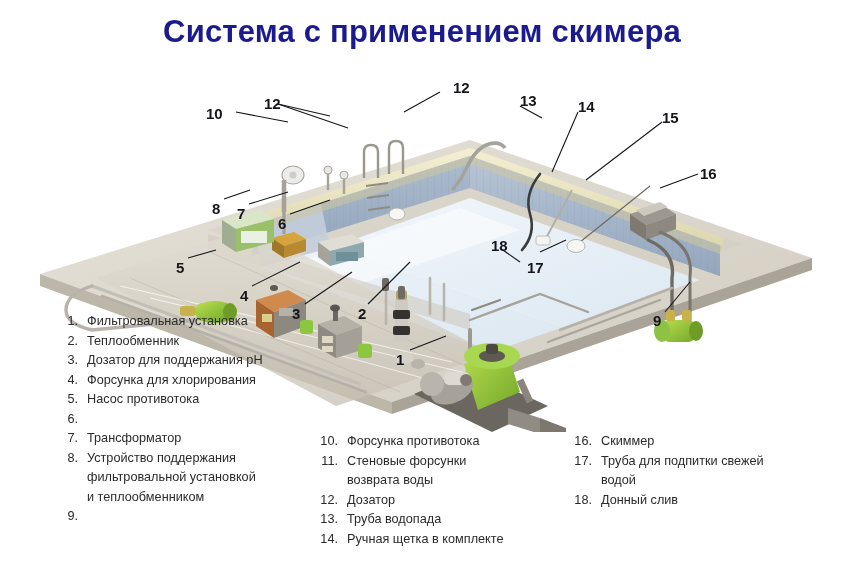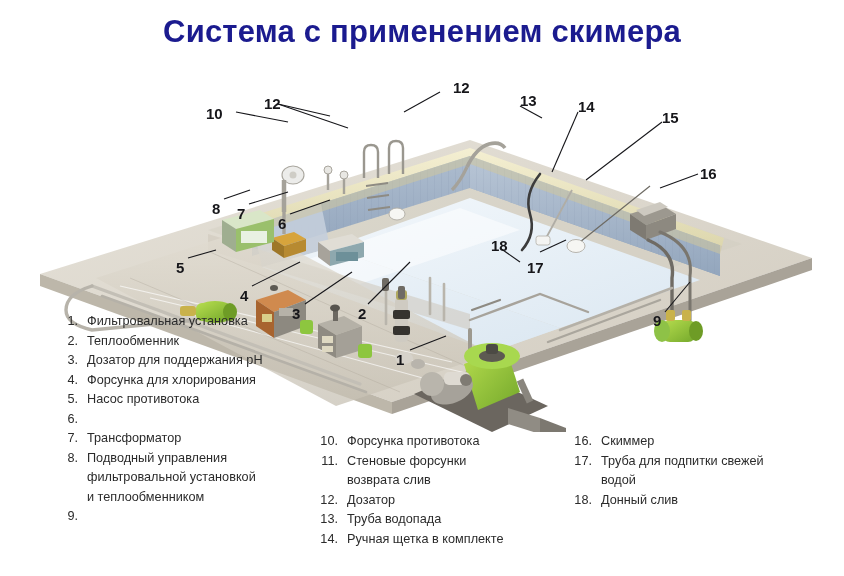--- a/index.html
+++ b/index.html
@@ -432,41 +432,41 @@
       </div>
       <div class="legend-item">
         <span class="legend-num">7.</span>
         <span class="legend-text">
           <span class="cont">Трансформатор</span>
         </span>
       </div>
       <div class="legend-item">
         <span class="legend-num">8.</span>
         <span class="legend-text">
-          <span class="cont">Подводный управления</span>
+          <span class="cont">Устройство поддержания</span>
           <span class="cont">фильтровальной установкой</span>
           <span class="cont">и теплообменником</span>
         </span>
       </div>
       <div class="legend-item">
         <span class="legend-num">9.</span>
       </div>
     </div>
   <div class="legend-col" id="legend-col-2">
       <div class="legend-item">
         <span class="legend-num">10.</span>
         <span class="legend-text">
           <span class="cont">Форсунка противотока</span>
         </span>
       </div>
       <div class="legend-item">
         <span class="legend-num">11.</span>
         <span class="legend-text">
           <span class="cont">Стеновые форсунки</span>
-          <span class="cont">возврата слив</span>
+          <span class="cont">возврата воды</span>
         </span>
       </div>
       <div class="legend-item">
         <span class="legend-num">12.</span>
         <span class="legend-text">
           <span class="cont">Дозатор</span>
         </span>
       </div>
       <div class="legend-item">
         <span class="legend-num">13.</span>

